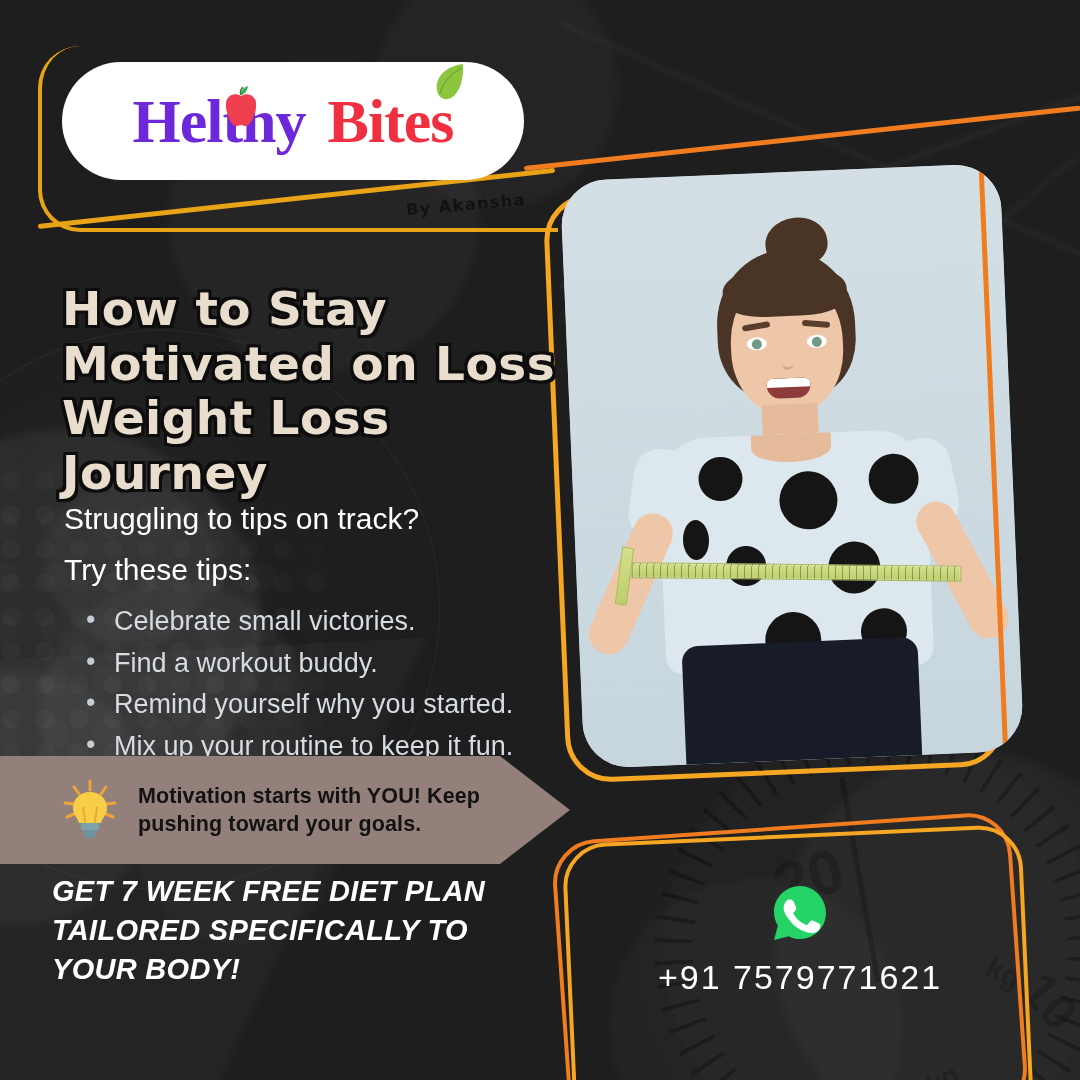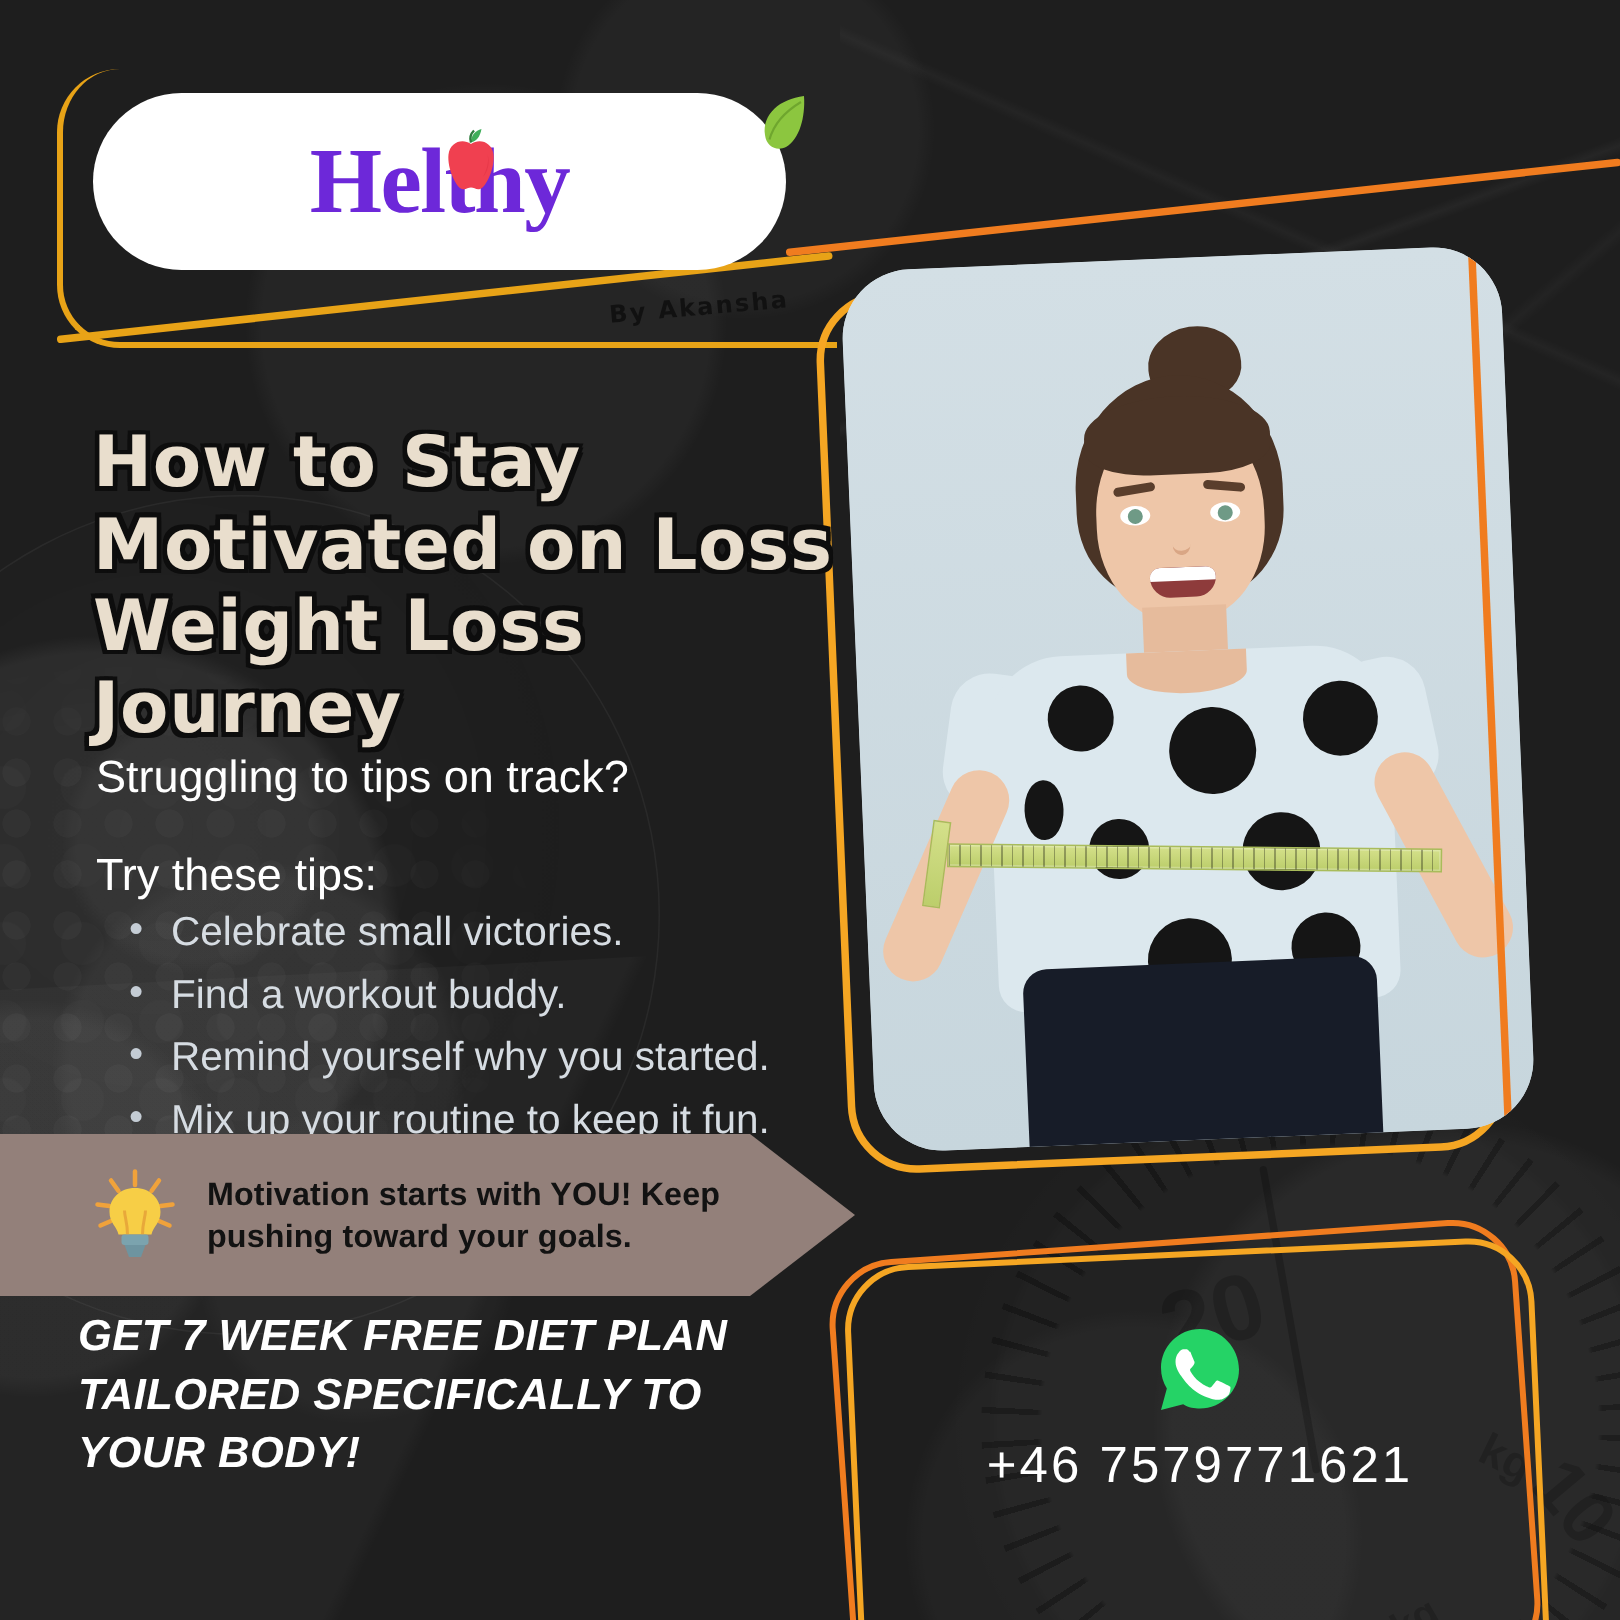--- a/index.html
+++ b/index.html
@@ -147,21 +147,21 @@
        0   -3px 0 #0d0d0d,  0    3px 0 #0d0d0d;
     z-index:5;
   }
   .headline .hl { display:block; }
 
   
   .subhead {
     position:absolute; left:64px; top:496px; width:500px;
     color:#FFFFFF; font-size:30px; line-height:1.5; z-index:5;
   }
-  .subhead .line2 { margin-top:20px; }
+  .subhead .line2 { margin-top:6px; }
   .tips {
     position:absolute; left:78px; top:604px; width:520px; z-index:5;
     list-style:none;
   }
   .tips li {
     position:relative; padding-left:36px; margin-bottom:6px;
     color:#D6DCE2; font-size:27px; line-height:1.32;
   }
   .tips li::before {
     content:"•"; position:absolute; left:8px; top:-2px;
@@ -301,20 +301,21 @@
 </div>
 
 <div class="logo-frame"></div>
 <div class="logo-frame-arm"></div>
 <div class="logo-frame-arm2"></div>
 
 <div class="logo-pill">
   <div class="logo-inner">
     <span class="logo-healthy">He</span>
     <span class="logo-healthy">lthy</span>
+    <span class="logo-bites">Bites</span>
 
     <svg class="logo-apple" viewBox="0 0 40 44">
       <path d="M20 12c-6 -4 -14 -1 -15 7 -1 9 5 22 9 23 2.5 .6 4-1 6-1s3.5 1.6 6 1c4-1 10-14 9-23-1-8-9-11-15-7z" fill="#F04050"></path>
       <path d="M27 14c4 2 6 7 5 12-3-1-6-5-5-12z" fill="#FFFFFF" opacity=".0"></path>
       <path d="M31 19c2 5 0 12-3 15 3-6 4-11 3-15z" fill="#D62A3C" opacity=".35"></path>
       <path d="M20 11c0-5 3-8 7-9-1 5-3 8-7 9z" fill="#3FAE5A"></path>
       <path d="M20 11c-1-3 0-6 2-8" stroke="#2E7D3E" stroke-width="1.6" fill="none"></path>
     </svg>
 
     <svg class="logo-leaf-b" viewBox="0 0 34 40">
@@ -414,14 +415,14 @@
   <div>YOUR BODY!</div>
 </div>
 
 <div class="contact-panel"></div>
 <div class="contact-panel inner-yellow"></div>
 <div class="contact-content">
   <svg class="wa-icon" viewBox="0 0 58 58">
     <path d="M29 2C14.6 2 3 13.6 3 28c0 5 1.4 9.7 3.9 13.7L3 56l14.8-3.8C21.6 54.6 25.2 55 29 55c14.4 0 26-11.6 26-26S43.4 2 29 2z" fill="#25D366"></path>
     <path d="M20.6 16.5c-.7-1.6-1.5-1.6-2.1-1.7h-1.8c-.6 0-1.7.2-2.6 1.2-.9 1-3.4 3.3-3.4 8.1s3.5 9.4 4 10c.5.6 6.8 10.9 16.8 14.8 8.3 3.3 10 2.6 11.8 2.4 1.8-.2 5.7-2.3 6.5-4.6.8-2.3.8-4.2.6-4.6-.2-.4-.9-.7-1.8-1.2-.9-.5-5.7-2.8-6.6-3.1-.9-.3-1.5-.5-2.2.5-.6 1-2.5 3.1-3 3.8-.6.6-1.1.7-2.1.2-1-.5-4.1-1.5-7.8-4.8-2.9-2.6-4.8-5.8-5.4-6.8-.6-1-.1-1.5.4-2 .4-.4 1-1.1 1.4-1.7.5-.6.6-1 1-1.7.3-.7.2-1.2 0-1.7-.3-.5-2.1-5.1-2.9-6.9z" fill="#FFFFFF" transform="translate(1,0) scale(0.92) translate(2,2)"></path>
   </svg>
-  <div class="phone">+46 7579771621</div>
+  <div class="phone">+91 7579771621</div>
 </div>
 
 </body></html>

